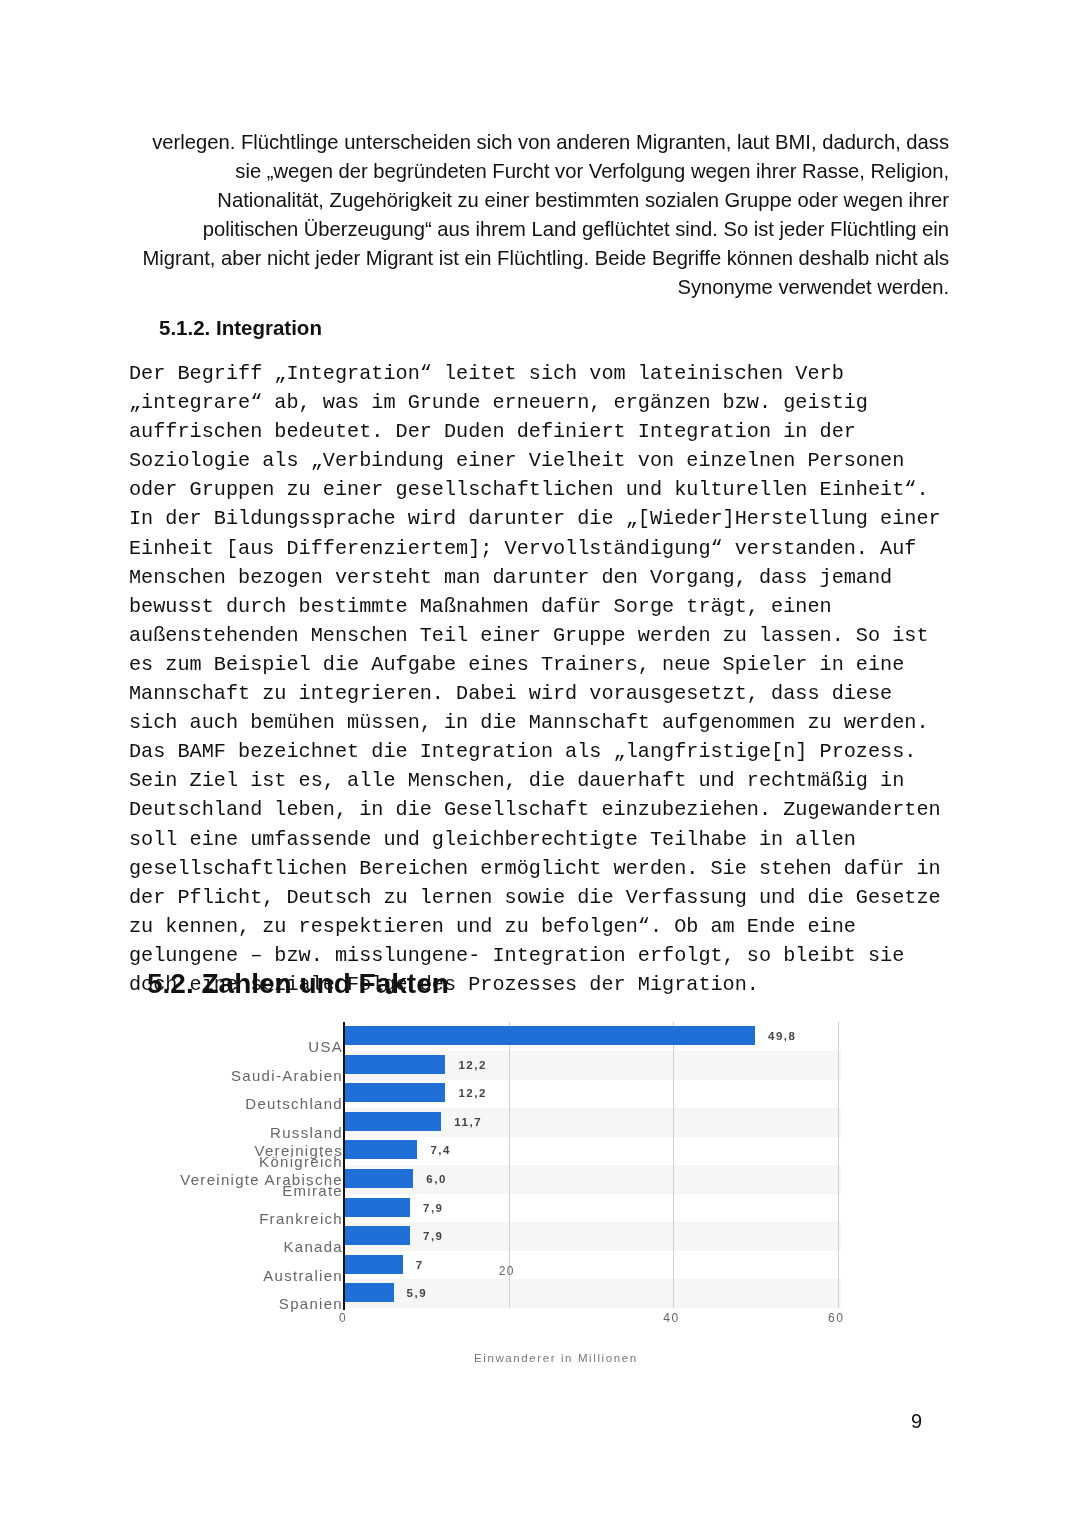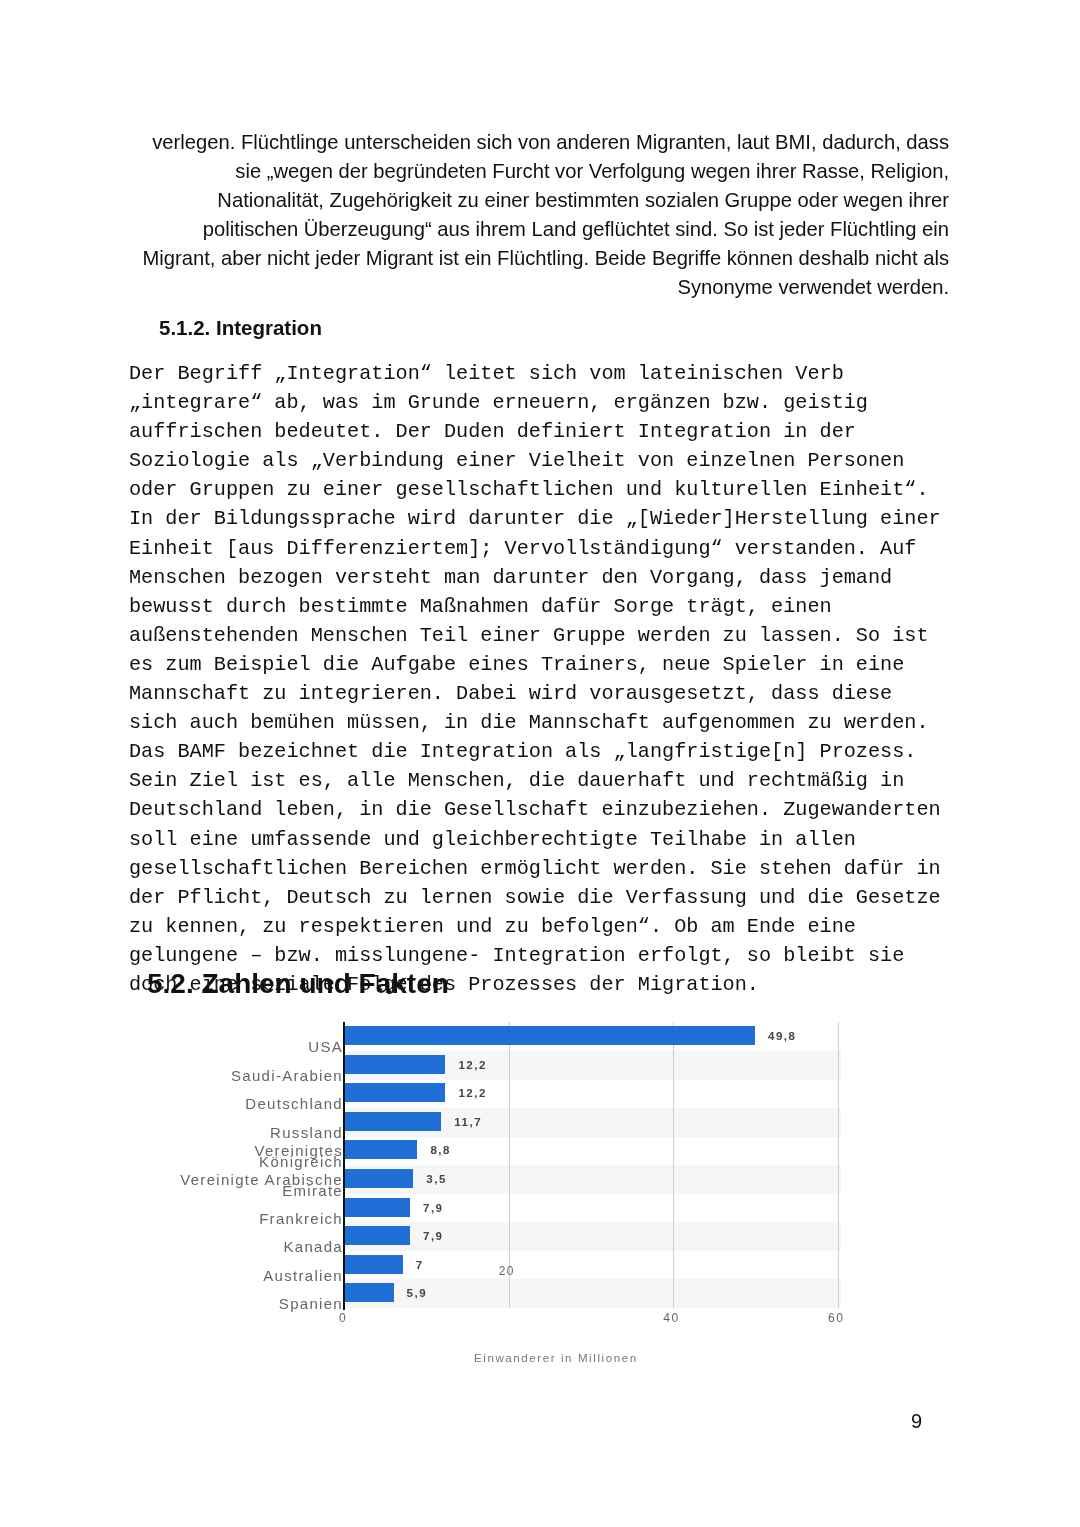--- a/index.html
+++ b/index.html
@@ -57,24 +57,24 @@
       <div class="bar" style="left: 345px; top: 1054.6px; width: 100.447px; background: rgb(31, 111, 214);"></div>
       <div class="val" style="left: 458.447px; top: 1057.6px;">12,2</div>
       <div class="cat" style="top: 1069.6px;">Saudi-Arabien</div>
       <div class="bar" style="left: 345px; top: 1083.2px; width: 100.447px; background: rgb(31, 111, 214);"></div>
       <div class="val" style="left: 458.447px; top: 1086.2px;">12,2</div>
       <div class="cat" style="top: 1098.2px;">Deutschland</div>
       <div class="bar" style="left: 345px; top: 1111.8px; width: 96.33px; background: rgb(31, 111, 214);"></div>
       <div class="val" style="left: 454.33px; top: 1114.8px;">11,7</div>
       <div class="cat" style="top: 1126.8px;">Russland</div>
       <div class="bar" style="left: 345px; top: 1140.4px; width: 72.4533px; background: rgb(31, 111, 214);"></div>
-      <div class="val" style="left: 430.453px; top: 1143.4px;">8,8</div>
+      <div class="val" style="left: 430.453px; top: 1143.4px;">7,4</div>
       <div class="cat" style="top: 1145.4px;">Vereinigtes<br>Königreich</div>
       <div class="bar" style="left: 345px; top: 1169px; width: 68.3367px; background: rgb(31, 111, 214);"></div>
-      <div class="val" style="left: 426.337px; top: 1172px;">3,5</div>
+      <div class="val" style="left: 426.337px; top: 1172px;">6,0</div>
       <div class="cat" style="top: 1174px;">Vereinigte Arabische<br>Emirate</div>
       <div class="bar" style="left: 345px; top: 1197.6px; width: 65.0433px; background: rgb(31, 111, 214);"></div>
       <div class="val" style="left: 423.043px; top: 1200.6px;">7,9</div>
       <div class="cat" style="top: 1212.6px;">Frankreich</div>
       <div class="bar" style="left: 345px; top: 1226.2px; width: 65.0433px; background: rgb(31, 111, 214);"></div>
       <div class="val" style="left: 423.043px; top: 1229.2px;">7,9</div>
       <div class="cat" style="top: 1241.2px;">Kanada</div>
       <div class="bar" style="left: 345px; top: 1254.8px; width: 57.6333px; background: rgb(31, 111, 214);"></div>
       <div class="val" style="left: 415.633px; top: 1257.8px;">7</div>
       <div class="cat" style="top: 1269.8px;">Australien</div>

